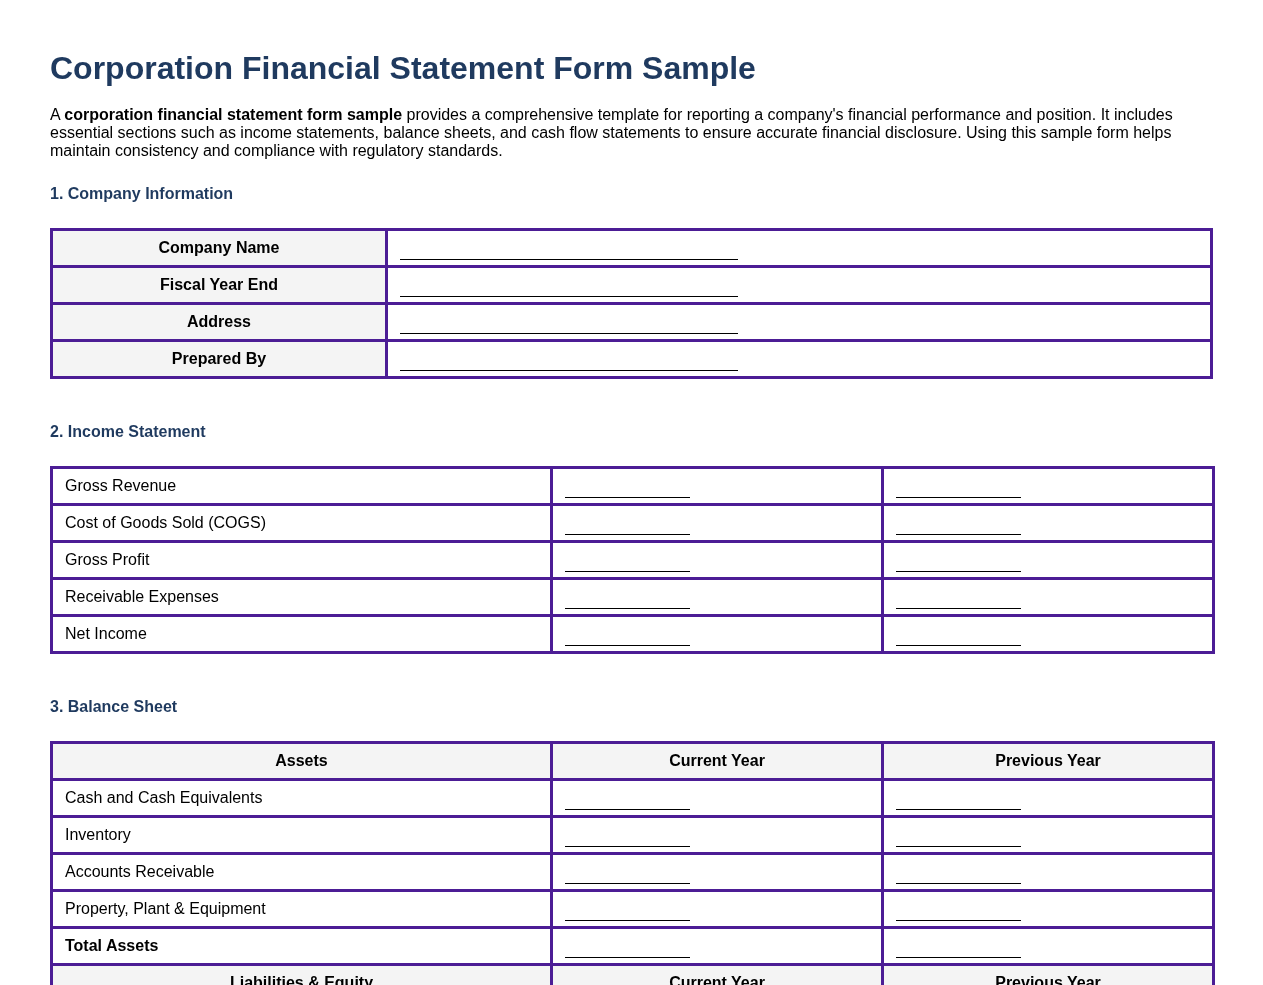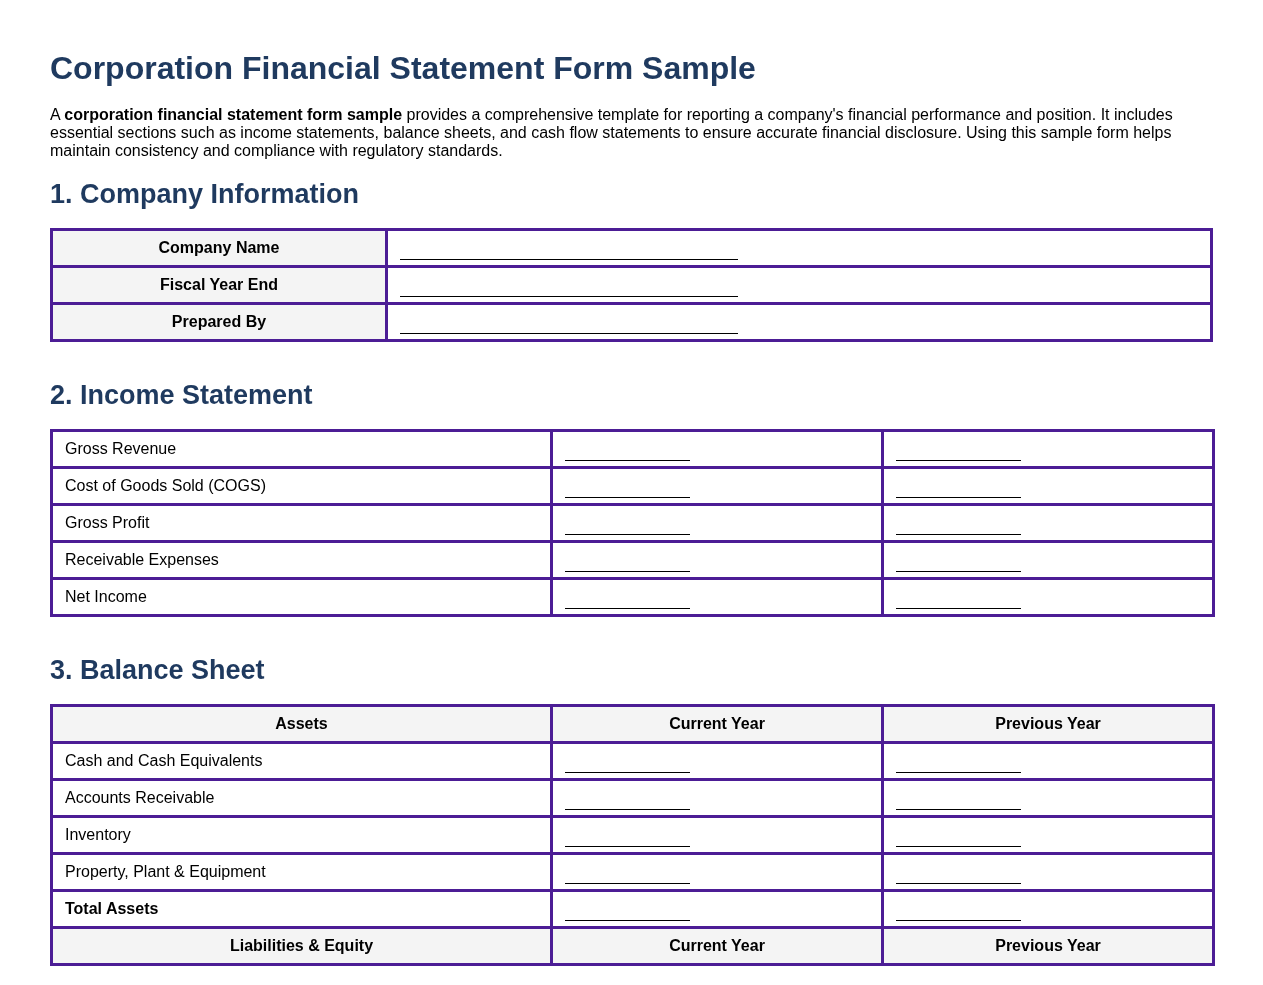--- a/index.html
+++ b/index.html
@@ -19,21 +19,21 @@
       padding-top: 49px;
       line-height: 38px;
     }
     .intro {
       font-size: 16px;
       line-height: 18px;
       margin: 19px 0 0 0;
     }
     .intro b { font-weight: bold; }
     h2 {
-      font-size: 27px;
+      font-size: 16px;
       font-weight: bold;
       color: #1f3a5f;
       margin: 0;
       line-height: 28px;
     }
     h2.s1 { margin-top: 20px; }
     h2.s2 { margin-top: 39px; }
     h2.s3 { margin-top: 39px; }
     table {
       border-collapse: collapse;
@@ -94,20 +94,24 @@
     <tbody>
         <tr>
       <td class="label">Company Name</td>
       <td><span class="blank-long"></span></td>
     </tr>
     <tr>
       <td class="label">Fiscal Year End</td>
       <td><span class="blank-long"></span></td>
     </tr>
     <tr>
+      <td class="label">Address</td>
+      <td><span class="blank-long"></span></td>
+    </tr>
+    <tr>
       <td class="label">Prepared By</td>
       <td><span class="blank-long"></span></td>
     </tr>
   </tbody>
     </table>
 
   <h2 class="s2">2. Income Statement</h2>
   <table class="fin-table">
     <colgroup>
         <col class="c1">
@@ -155,26 +159,26 @@
       <th>Assets</th>
       <th>Current Year</th>
       <th>Previous Year</th>
     </tr>
     <tr>
       <td>Cash and Cash Equivalents</td>
       <td><span class="blank-short"></span></td>
       <td><span class="blank-short"></span></td>
     </tr>
     <tr>
-      <td>Accounts Receivable</td>
+      <td>Inventory</td>
       <td><span class="blank-short"></span></td>
       <td><span class="blank-short"></span></td>
     </tr>
     <tr>
-      <td>Inventory</td>
+      <td>Accounts Receivable</td>
       <td><span class="blank-short"></span></td>
       <td><span class="blank-short"></span></td>
     </tr>
     <tr>
       <td>Property, Plant &amp; Equipment</td>
       <td><span class="blank-short"></span></td>
       <td><span class="blank-short"></span></td>
     </tr>
     <tr>
       <td class="bold">Total Assets</td>

